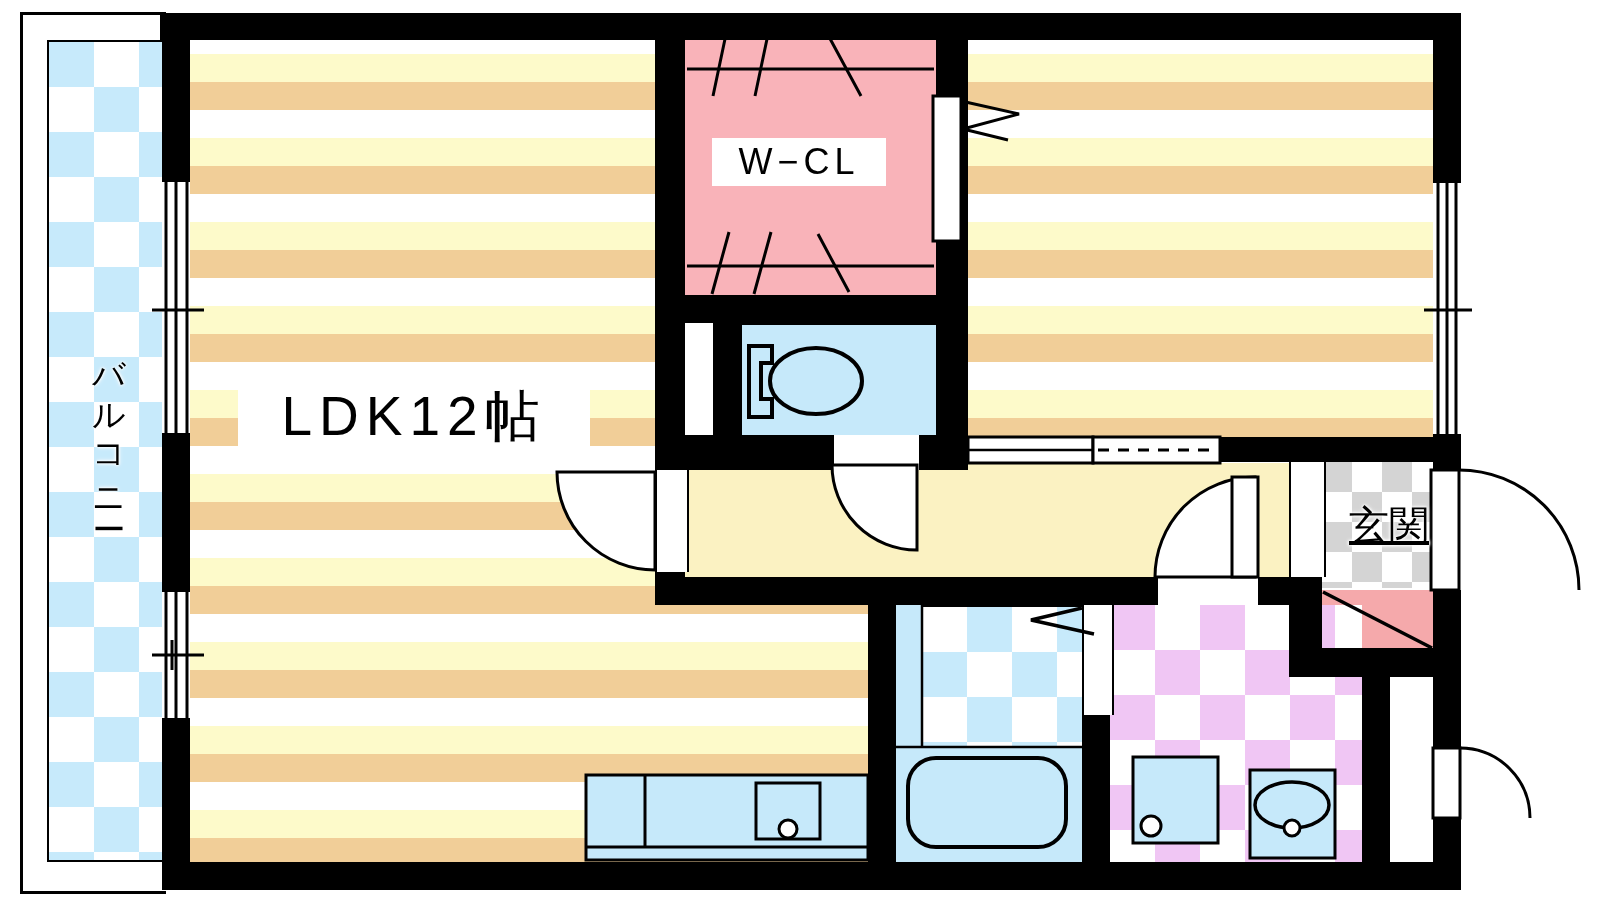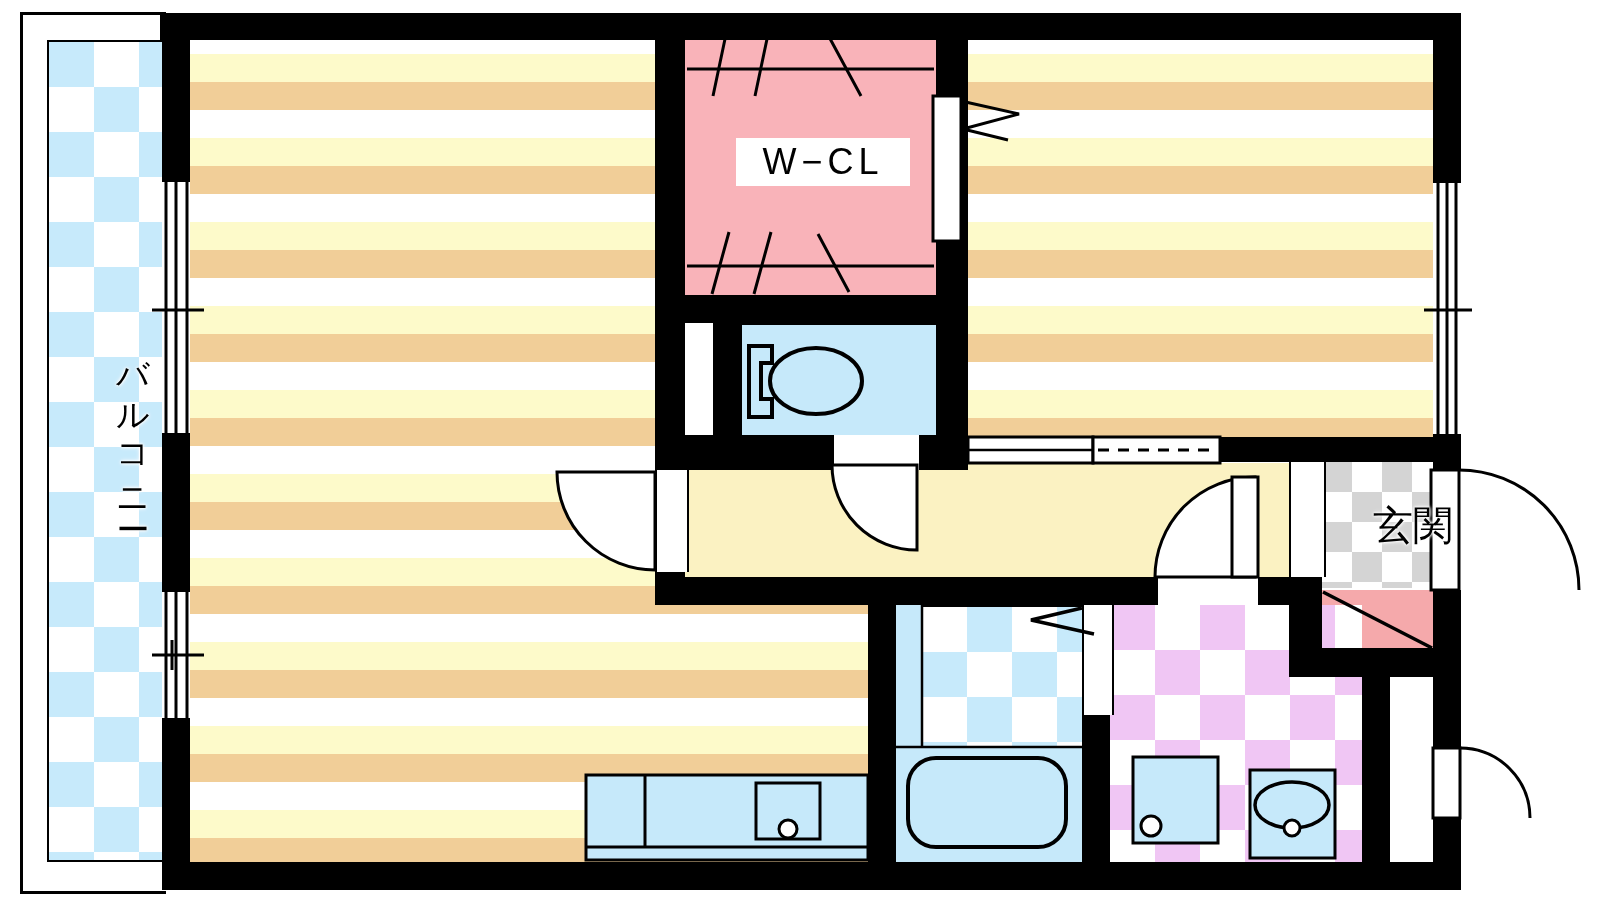--- a/index.html
+++ b/index.html
@@ -17,21 +17,21 @@
   .checks-balcony{position:absolute;background-image:repeating-conic-gradient(#C7EAFB 0% 25%,#ffffff 0% 50%);
       background-size:90px 90px;background-position:-45px 0;border:2px solid #000;}
   .checks-bath{position:absolute;background-image:repeating-conic-gradient(#C7EAFB 0% 25%,#ffffff 0% 50%);
       background-size:90px 90px;}
   .checks-gray{position:absolute;background-image:repeating-conic-gradient(#D4D4D4 0% 25%,#ffffff 0% 50%);
       background-size:60px 60px;background-position:-30px 0;}
   .checks-purple{position:absolute;background-image:repeating-conic-gradient(#F0C6F4 0% 25%,#ffffff 0% 50%);
       background-size:90px 90px;background-position:-45px 0;}
   .door-gap{position:absolute;background:#fff;border-left:2px solid #000;border-right:2px solid #000;}
   .label{position:absolute;color:#000;white-space:nowrap;
-      text-shadow:0 0 3px #fff,0 0 3px #fff,0 0 5px #fff;margin-left:24px;}
+      text-shadow:0 0 3px #fff,0 0 3px #fff,0 0 5px #fff;}
   .boxlabel{background:#fff;display:flex;align-items:center;justify-content:center;text-shadow:none;}
   svg{position:absolute;left:0;top:0;}
 </style>
 </head>
 <body>
 
 <div class="plan">
 
   <div class="abs" style="left:20px;top:12px;width:143px;height:876px;border:3px solid #000;border-right:none;background:#fff;"></div>
   <div class="checks-balcony" style="left:47px;top:40px;width:113px;height:818px;"></div>
@@ -151,17 +151,18 @@
 
     <g stroke="#000" stroke-width="3" fill="none">
       <rect x="1250" y="770" width="85" height="88" fill="#C6E9FA"></rect>
       <ellipse cx="1292" cy="805" rx="37" ry="23" stroke-width="3.5"></ellipse>
       <circle cx="1292" cy="828" r="8" fill="#fff"></circle>
     </g>
 
     <path d="M1323,592 L1432,648" stroke="#000" stroke-width="3.5"></path>
   </svg>
 
+  <div class="label boxlabel" style="left:238px;top:380px;width:352px;height:74px;font-size:55px;letter-spacing:7px;">LDK12帖</div>
   <div class="label boxlabel" style="left:712px;top:138px;width:174px;height:48px;font-size:36px;letter-spacing:5px;">W−CL</div>
-  <div class="label" style="left:1325px;top:498px;width:128px;font-size:40px;text-align:center;">玄関</div>
+  <div class="label" style="left:1325px;top:498px;width:128px;font-size:40px;text-align:center;text-decoration:underline;">玄関</div>
   <div class="label" style="left:86px;top:338px;font-size:33px;writing-mode:vertical-rl;letter-spacing:6px;">バルコニー</div>
 
 </div>
 
 </body></html>

